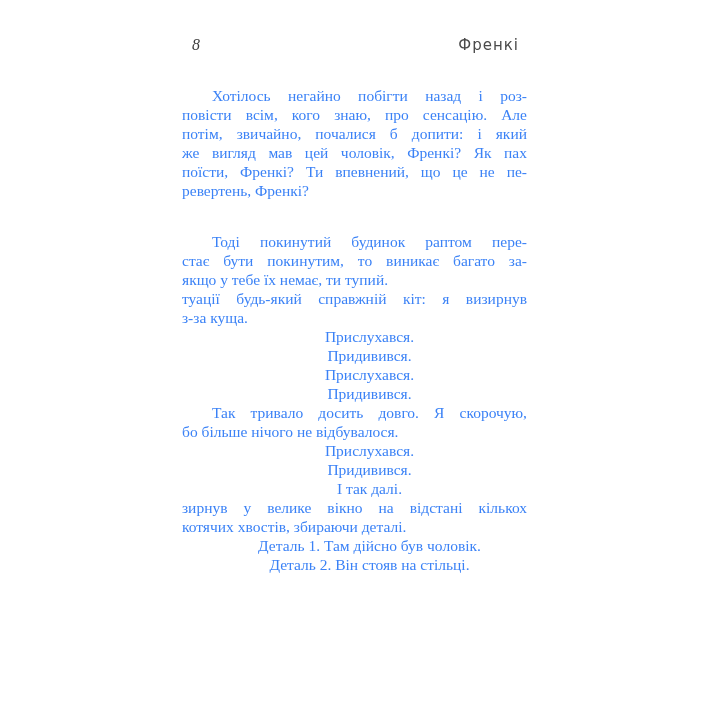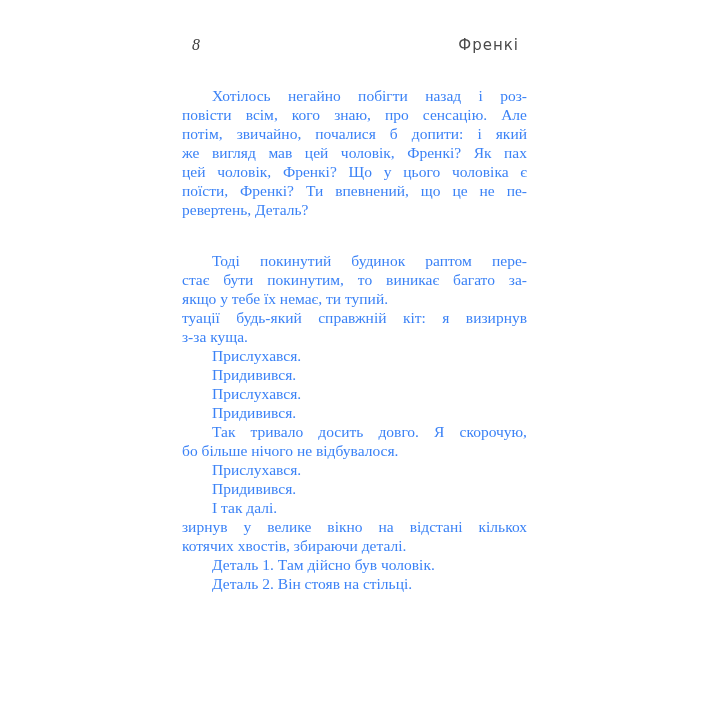--- a/index.html
+++ b/index.html
@@ -61,39 +61,39 @@
   .line {
     text-align: left;
     white-space: normal;
   }
   .line.justify {
     text-align: justify;
     text-align-last: justify;
   }
   .line.indent {
     padding-left: 30px;
+    text-align: center;
   }
 </style>
 </head>
 <body>
 
 <div class="page">
   <div class="page-header">
     <span class="page-number">8</span>
     <span class="running-title">Френкі</span>
   </div>
   <div class="page-body">
       <div class="para">
         <div class="line indent justify">Хотілось негайно побігти назад і роз-</div>
         <div class="line justify">повісти всім, кого знаю, про сенсацію. Але</div>
         <div class="line justify">потім, звичайно, почалися б допити: і який</div>
         <div class="line justify">же вигляд мав цей чоловік, Френкі? Як пах</div>
-        <div class="line justify">цей чоловік, Френкі? Що у цього чоловіка є</div>
         <div class="line justify">поїсти, Френкі? Ти впевнений, що це не пе-</div>
-        <div class="line">ревертень, Деталь?</div>
+        <div class="line">ревертень, Френкі?</div>
       </div>
       <div class="para section-break">
         <div class="line indent justify">Тоді покинутий будинок раптом пере-</div>
         <div class="line justify">стає бути покинутим, то виникає багато за-</div>
         <div class="line">якщо у тебе їх немає, ти тупий.</div>
       </div>
       <div class="para">
         <div class="line justify">туації будь-який справжній кіт: я визирнув</div>
         <div class="line">з-за куща.</div>
       </div>

